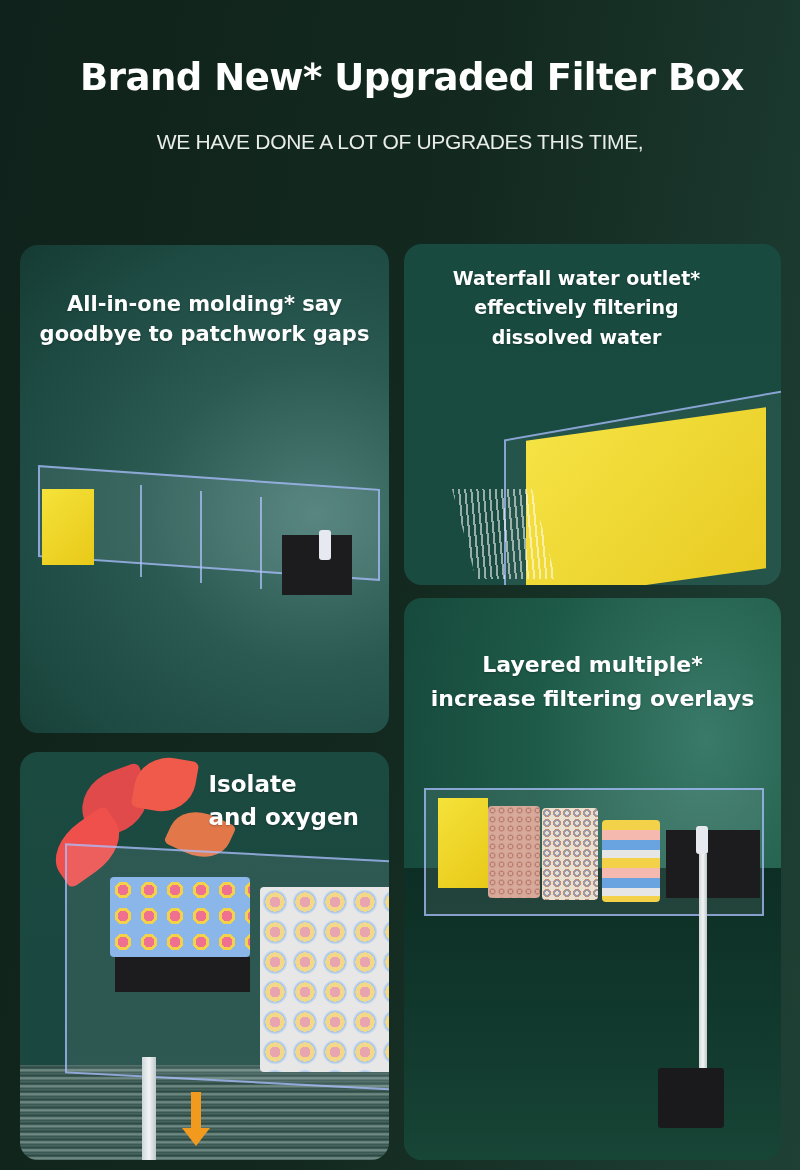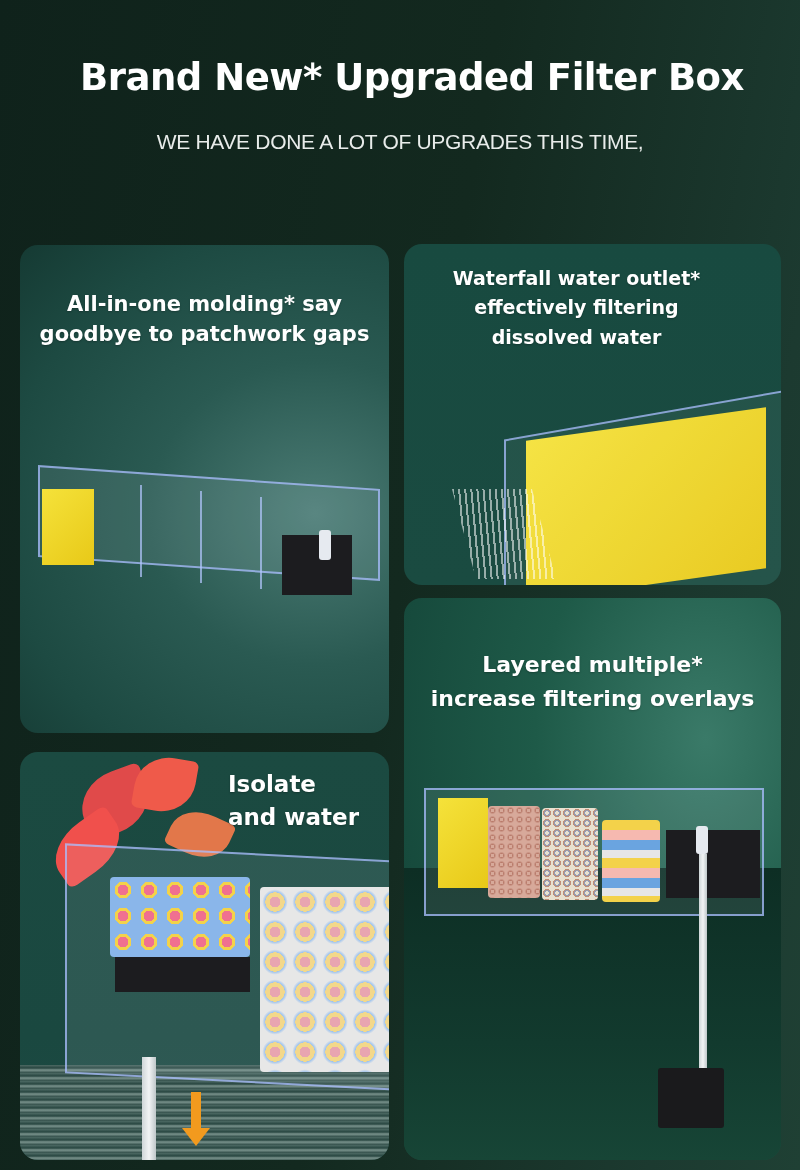--- a/index.html
+++ b/index.html
@@ -126,15 +126,15 @@
     <div class="sponge-b" style="left:95px;top:205px;width:135px;height:35px;"></div>
     <div class="media" style="left:240px;top:135px;width:135px;height:185px;background:radial-gradient(circle,#e8a5b0 25%,#f3d88a 26%,#f3d88a 45%,#9cc2ee 46%,#e7e7e7 60%) 0 0/30px 30px;"></div>
     <div class="pipe" style="left:122px;top:305px;width:14px;height:103px;"></div>
     <svg class="arrow" style="left:160px;top:340px;" width="32" height="56" viewBox="0 0 32 56">
       <rect x="11" y="0" width="10" height="38" fill="#f29a1e"></rect>
       <polygon points="2,36 30,36 16,54" fill="#f29a1e"></polygon>
     </svg>
   </div>
   <div class="caption">
     <div>Isolate</div>
-    <div>and water</div>
+    <div>and oxygen</div>
   </div>
 </section>
 
 </body></html>

